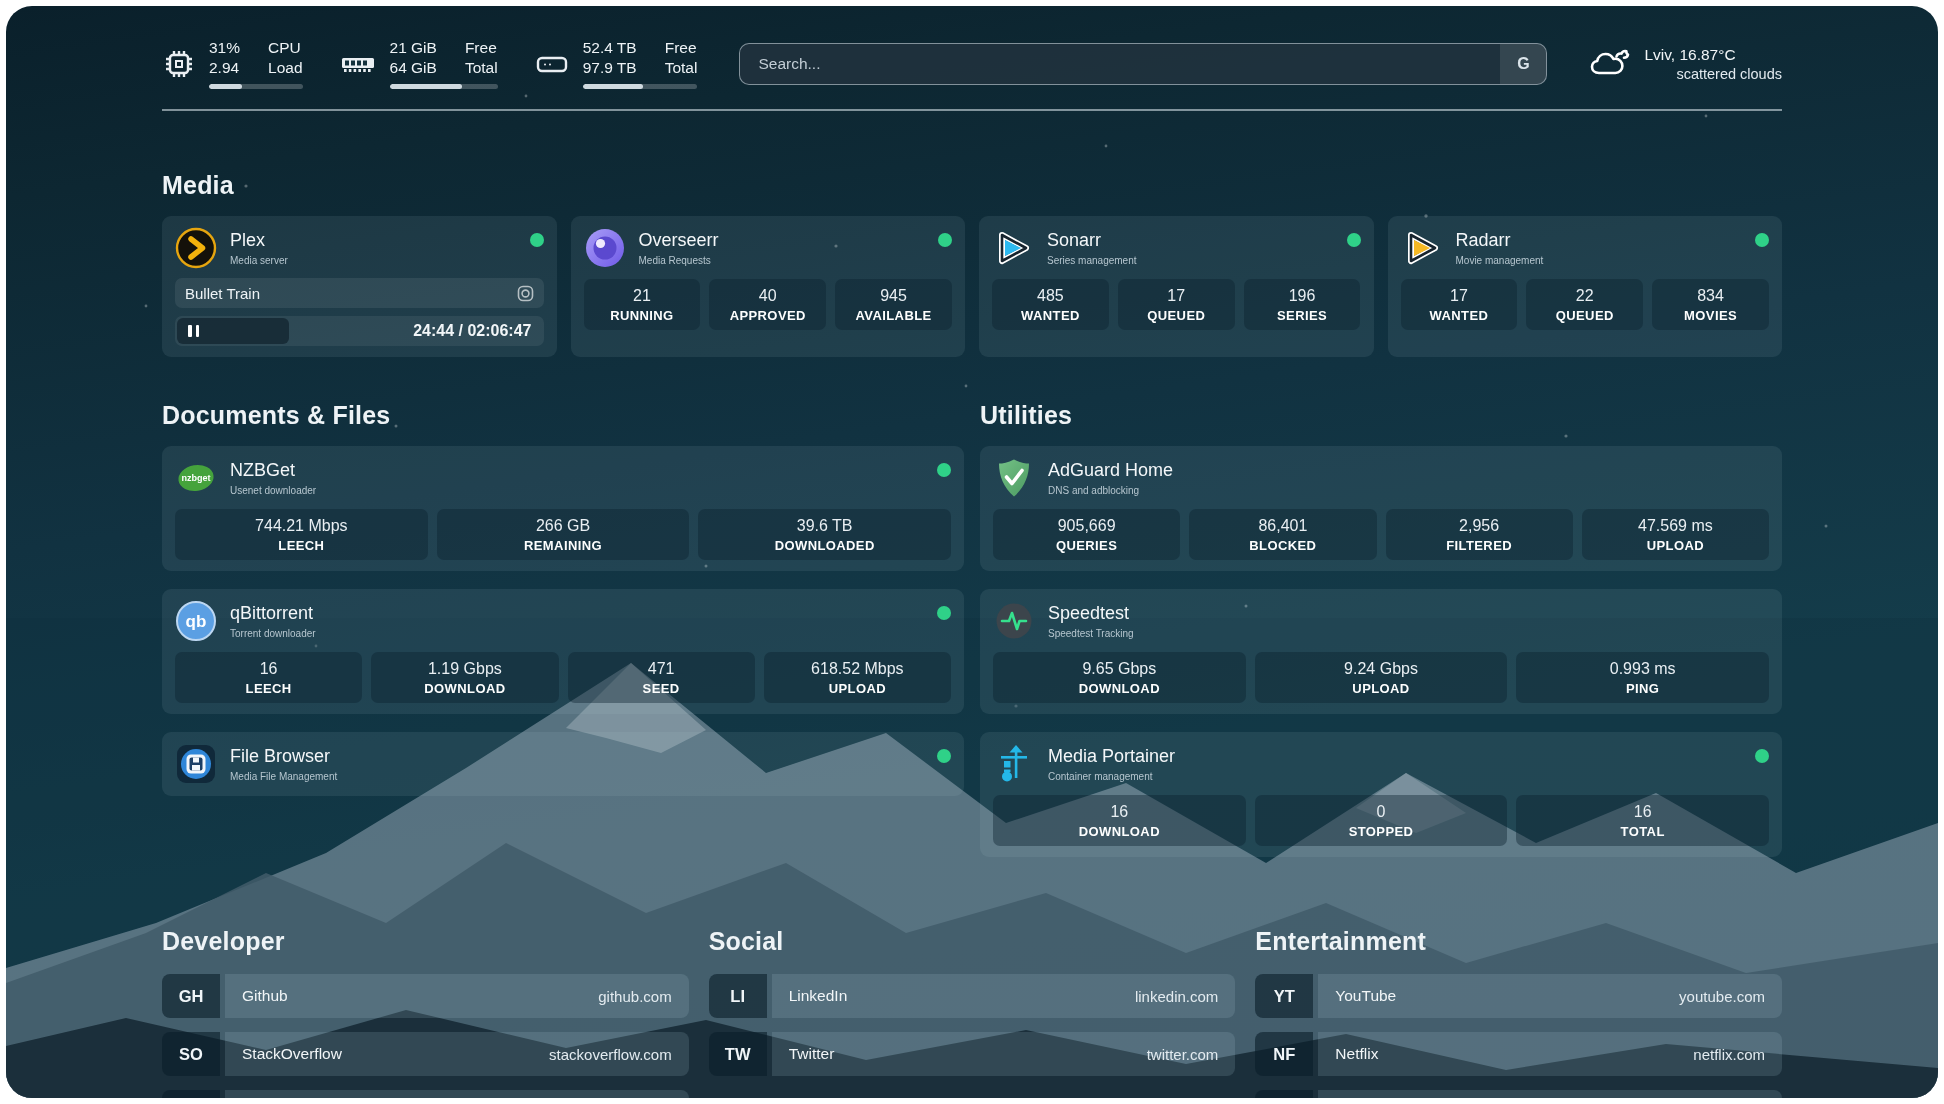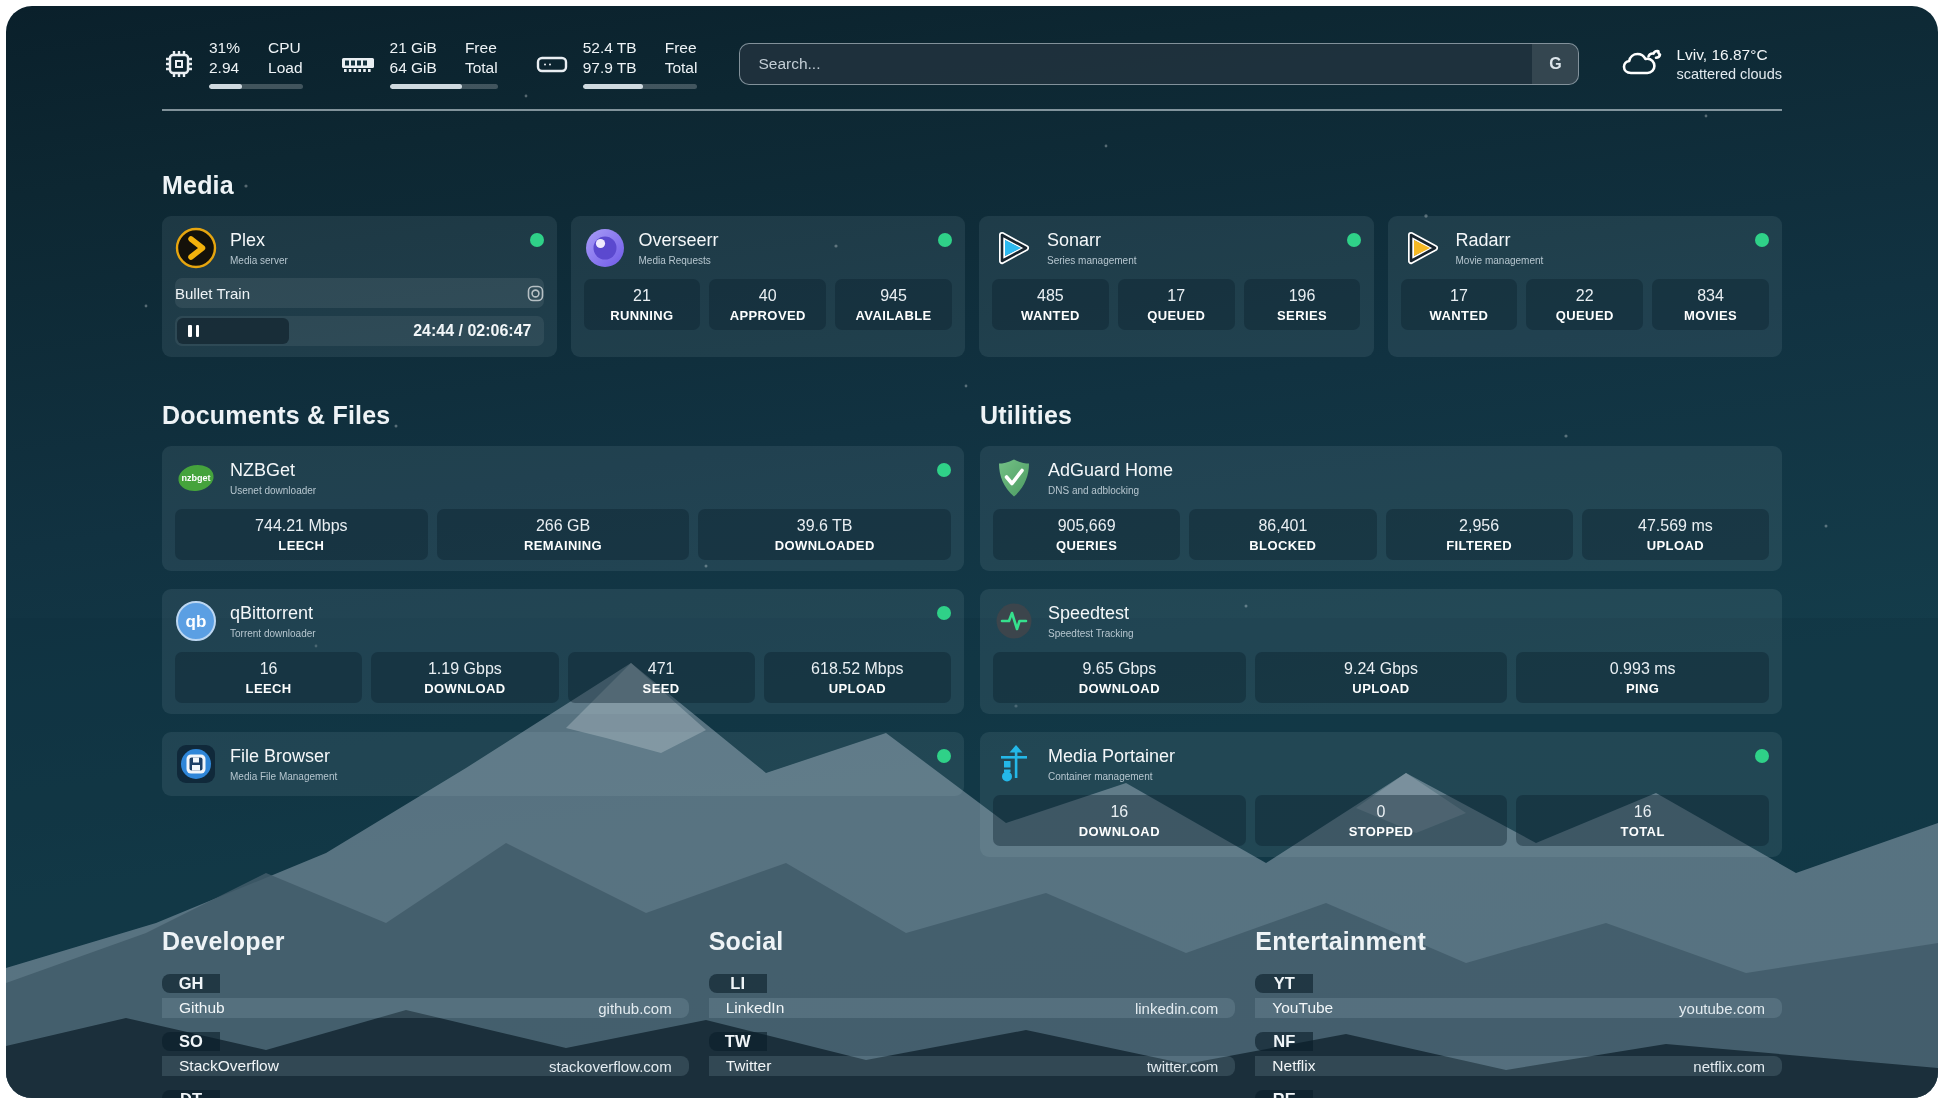--- a/index.html
+++ b/index.html
@@ -19,21 +19,21 @@
   .bar .fill { height:100%; border-radius:3px; background:#cfd9df; }
   .search { flex:1; max-width:992px; height:42px; border:1.5px solid rgba(214,226,234,0.55); border-radius:10px;
             background:rgba(36,52,64,0.75); display:flex; overflow:hidden; align-items:stretch; }
   .search input { flex:1; background:transparent; border:none; outline:none; padding:0 18px; font-size:15.5px;
                   color:#e7eef3; font-family:"Liberation Sans", sans-serif; }
   .search input::placeholder { color:#c2cdd5; opacity:1; }
   .search .gbtn { width:46px; display:flex; align-items:center; justify-content:center; background:rgba(255,255,255,0.10);
                   color:#dbe4ea; font-size:16px; font-weight:700; cursor:pointer; }
   .weather { display:flex; gap:13px; align-items:center; flex-shrink:0; color:#fff; }
   .weather .w1 { font-size:15.5px; color:#f2f6f8; }
-  .weather .w2 { font-size:14.5px; color:#e2eaef; margin-top:2px; }
+  .weather .w2 { font-size:14.5px; color:#e2eaef; margin-top:2px;margin-left:32px; }
   .divider { margin-top:20px; border-bottom:2px solid rgba(226,236,242,0.55); }
 
   
   .sec-title { font-size:25px; font-weight:600; color:#eef3f6; letter-spacing:0.2px; }
   .media-title { margin-top:60px; }
   .media-grid { margin-top:16px; display:grid; grid-template-columns:repeat(4,1fr); gap:14px; align-items:stretch; }
   .cols { margin-top:44px; display:grid; grid-template-columns:1fr 1fr; gap:0 16px; align-items:start; }
   .col-stack { margin-top:16px; display:flex; flex-direction:column; gap:18px; }
 
   .card { background:rgba(173,205,216,0.10); border-radius:9px; padding:11px 13px; position:relative; }
@@ -43,33 +43,33 @@
   .ctitle { font-size:18px; color:#f4f7f9; line-height:1.2; }
   .csub { font-size:10px; color:#b6c6cf; margin-top:3px; }
   .dot { width:14px; height:14px; border-radius:50%; background:#2fd188; align-self:flex-start; margin-top:6px; flex-shrink:0; }
   .stats { margin-top:10px; display:flex; gap:9px; }
   .stat { flex:1; background:rgba(11,32,44,0.40); border-radius:7px; text-align:center; padding:8px 4px 7px; }
   .stat .v { font-size:16px; color:#e9eff3; }
   .stat .l { font-size:13px; font-weight:700; color:#fdfefe; margin-top:3px; letter-spacing:0.4px; }
 
   
   .media-row { margin-top:9px; background:rgba(255,255,255,0.08); border-radius:7px; height:30px;
-               display:flex; align-items:center; padding:0 0; font-size:15px; color:#eef3f6; }
+               display:flex; align-items:center; padding:0 10px; font-size:15px; color:#eef3f6; }
   .media-row .grow { flex:1; }
   .player-row { margin-top:8px; background:rgba(255,255,255,0.07); border-radius:7px; height:30px;
                 display:flex; align-items:center; padding:2px; }
   .pause-pill { width:112px; height:26px; background:rgba(8,22,32,0.55); border-radius:6px;
                 display:flex; align-items:center; padding-left:11px; gap:4px; cursor:pointer; }
   .pause-pill i { display:block; width:3.5px; height:12px; background:#fff; border-radius:1px; }
   .ptime { flex:1; text-align:right; padding-right:10px; font-size:16px; font-weight:700; color:#f2f6f8; }
 
   
   .bm-grid { margin-top:70px; display:grid; grid-template-columns:1fr 1fr 1fr; gap:0 20px; align-items:start; padding-bottom:40px; }
   .bm-stack { margin-top:18px; display:flex; flex-direction:column; gap:14px; }
-  .bm-row { display:flex; align-items:stretch; gap:5px; height:44px; cursor:pointer;flex-direction:column; }
+  .bm-row { display:flex; align-items:stretch; gap:5px; height:44px; cursor:pointer; }
   .bm-abbr { width:58px; background:rgba(10,30,42,0.60); border-radius:8px 0 0 8px; display:flex; align-items:center;
              justify-content:center; font-size:16.5px; font-weight:700; color:#f0f5f8; flex-shrink:0; }
   .bm-main { flex:1; background:rgba(173,205,216,0.16); border-radius:0 8px 8px 0; display:flex; align-items:center;
              padding:0 17px; }
   .bm-name { font-size:15.5px; color:#f2f6f8; }
   .bm-url { margin-left:auto; font-size:15px; color:#e3ebf0; }
 
   svg { display:block; }
 </style>
 </head>

